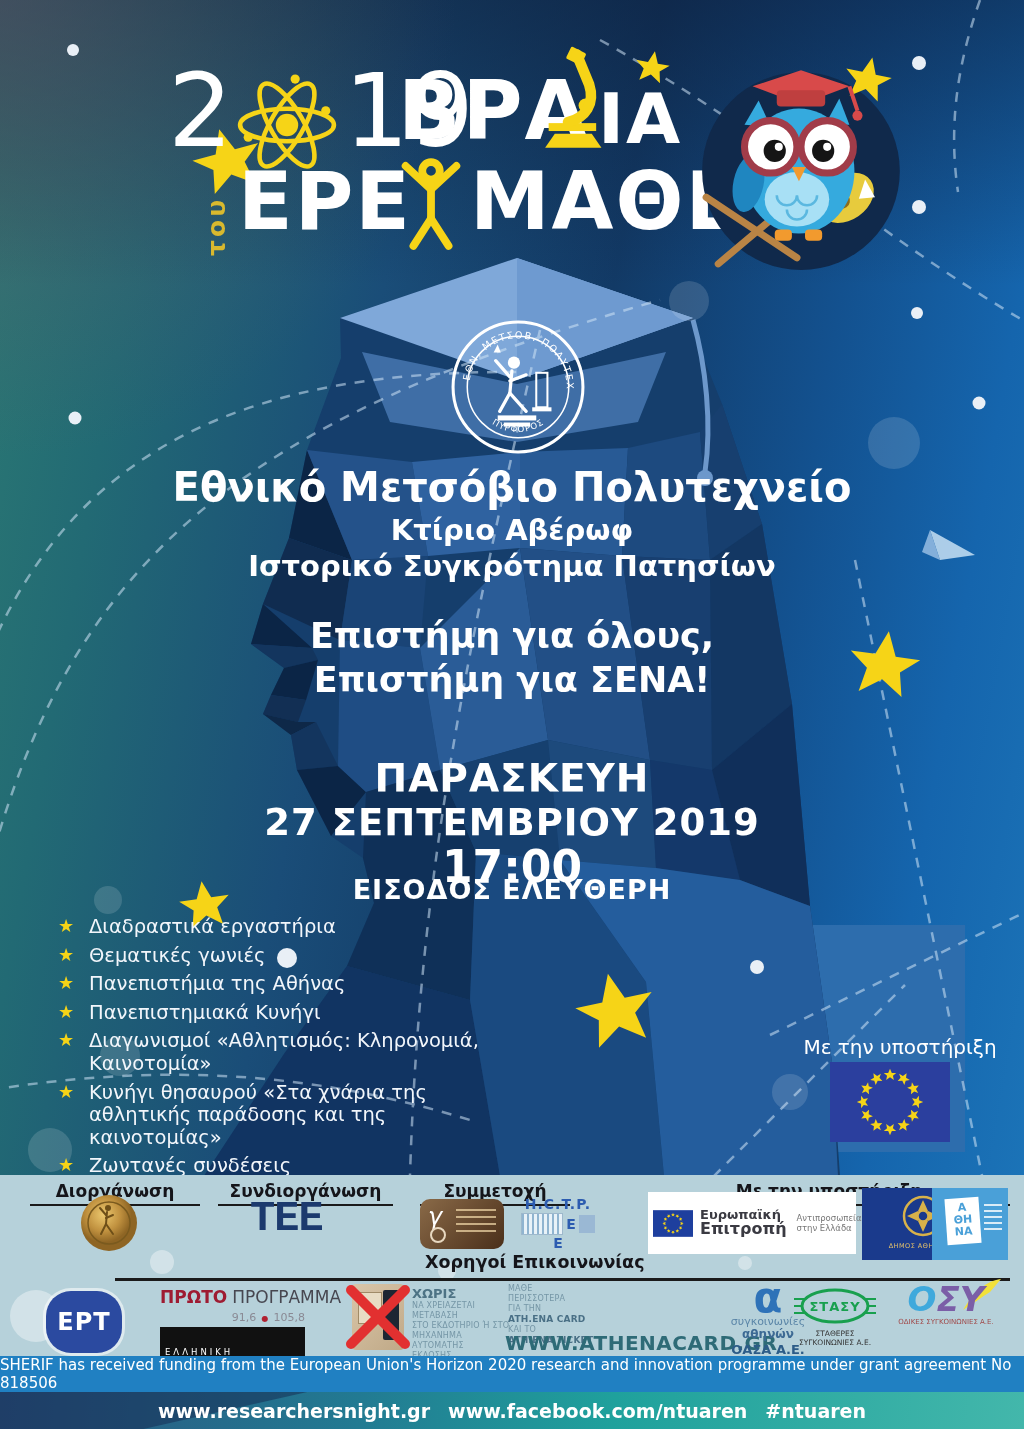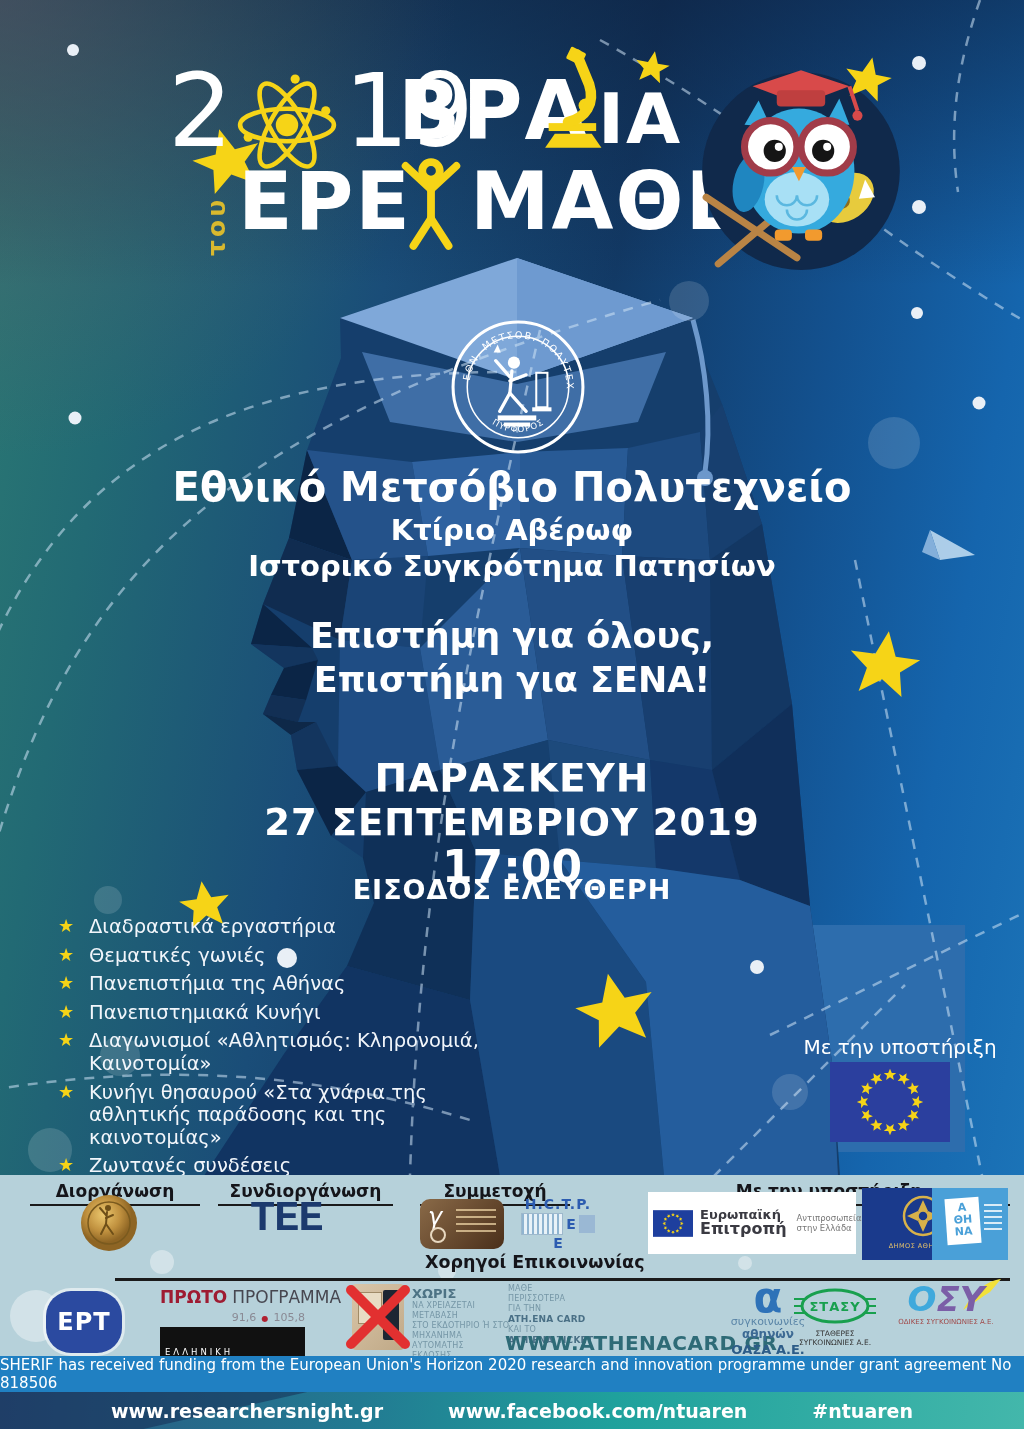--- a/index.html
+++ b/index.html
@@ -492,20 +492,20 @@
     </div>
     <div style="font-size:7px;color:#a04848;margin-top:2px;">ΟΔΙΚΕΣ ΣΥΓΚΟΙΝΩΝΙΕΣ Α.Ε.</div>
   </div>
 
   <div class="abs" style="left:0;top:1356px;width:1024px;height:36px;background:#2080c2;display:flex;align-items:center;justify-content:center;">
     <span style="color:#fff;font-size:15px;">SHERIF has received funding from the European Union's Horizon 2020 research and innovation programme under grant agreement No 818506</span>
   </div>
 
   <div class="abs" style="left:0;top:1392px;width:1024px;height:37px;background:linear-gradient(95deg,#2a547f 0%,#227a92 35%,#1fa19c 60%,#43b7ab 100%);">
     <div style="position:absolute;left:0;top:0;width:100%;height:100%;background:rgba(20,40,80,.5);clip-path:polygon(0 0,30% 0,14% 100%,0 100%);"></div>
-    <div style="position:relative;height:100%;display:flex;align-items:center;justify-content:center;gap:65px;">
+    <div style="position:relative;height:100%;display:flex;align-items:center;justify-content:center;gap:18px;">
       <span class="b" style="color:#fff;font-size:19px;">www.researchersnight.gr</span>
       <span class="b" style="color:#fff;font-size:19px;">www.facebook.com/ntuaren</span>
       <span class="b" style="color:#fff;font-size:19px;">#ntuaren</span>
     </div>
   </div>
 
 </div>
 
 </body></html>

